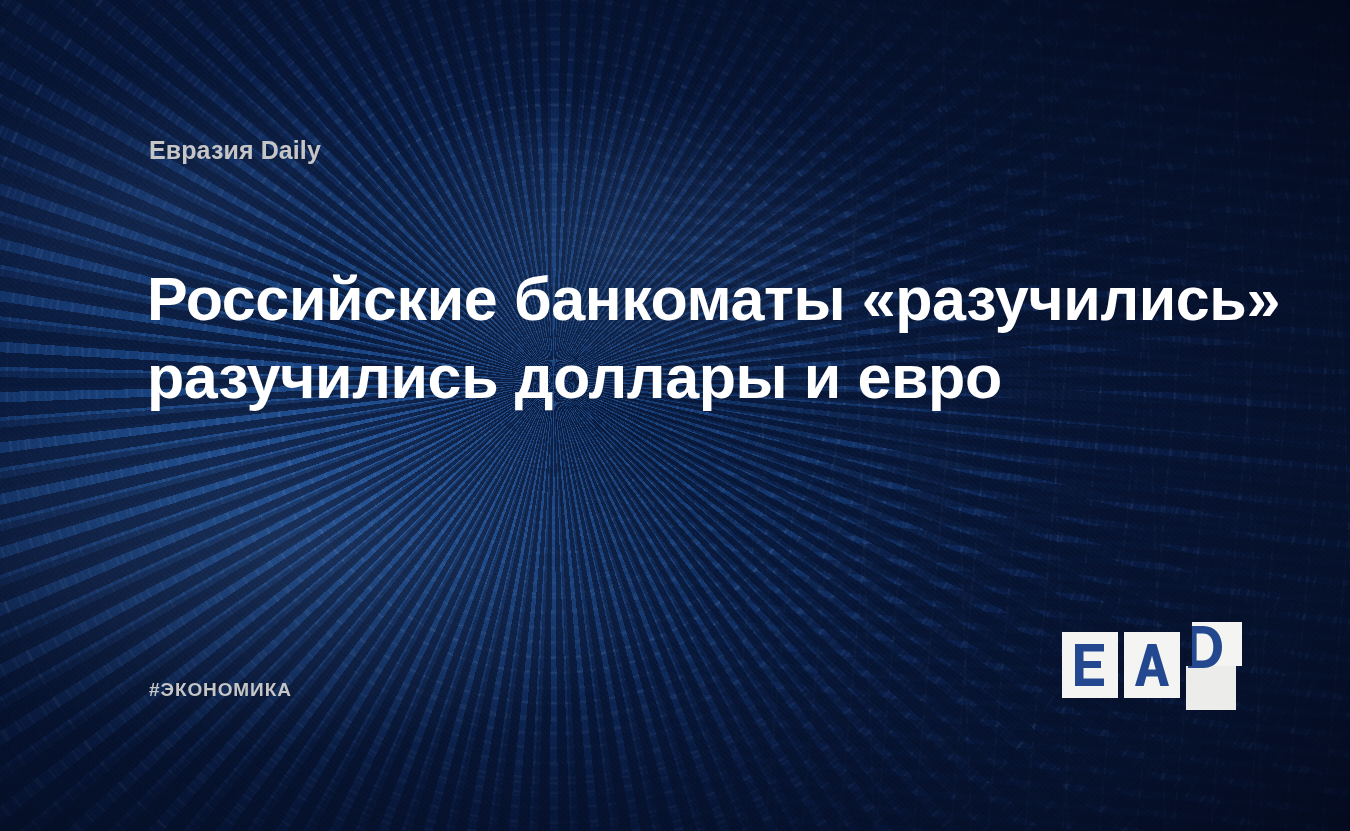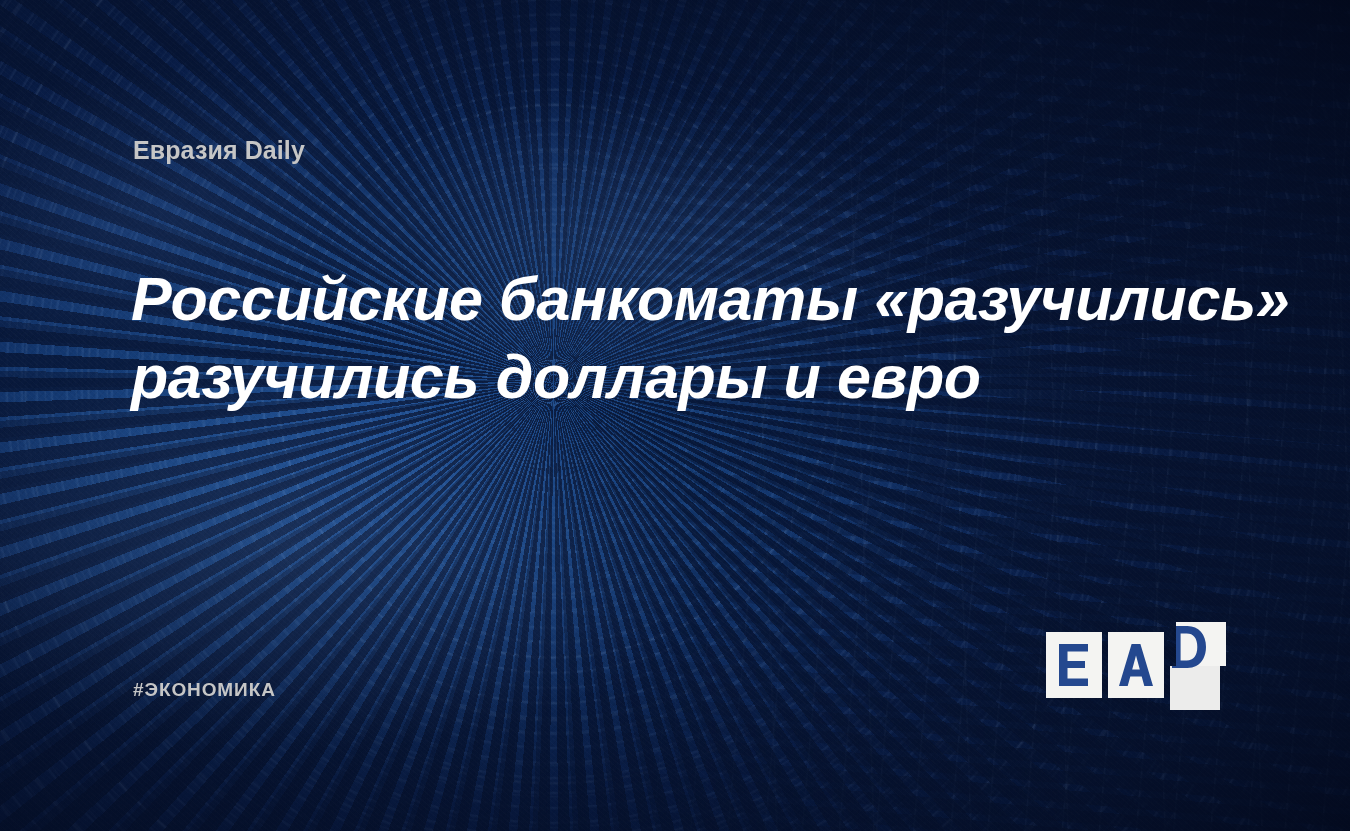--- a/index.html
+++ b/index.html
@@ -138,20 +138,21 @@
     background-image:
       repeating-linear-gradient(41deg, rgba(255,255,255,0.022) 0 1px, rgba(0,0,0,0) 1px 4px),
       repeating-linear-gradient(131deg, rgba(0,0,0,0.05) 0 1px, rgba(0,0,0,0) 1px 5px);
     opacity: 0.75;
   }
 
   
   .content {
     position: absolute;
     inset: 0;
+    margin-left: 16px;
   }
 
   .site-name {
     position: absolute;
     left: 133px;
     top: 136px;
     font-size: 25px;
     font-weight: 700;
     color: #c6c6c6;
     letter-spacing: 0.1px;
@@ -162,21 +163,20 @@
     position: absolute;
     left: 131px;
     top: 260px;
     width: 1070px;
     margin: 0;
     font-size: 61px;
     line-height: 78px;
     font-weight: 700;
     color: #ffffff;
     letter-spacing: -0.4px;
-    font-style: italic;
   }
   .headline-line {
     display: block;
     white-space: nowrap;
   }
 
   .tag {
     position: absolute;
     left: 133px;
     top: 679px;

